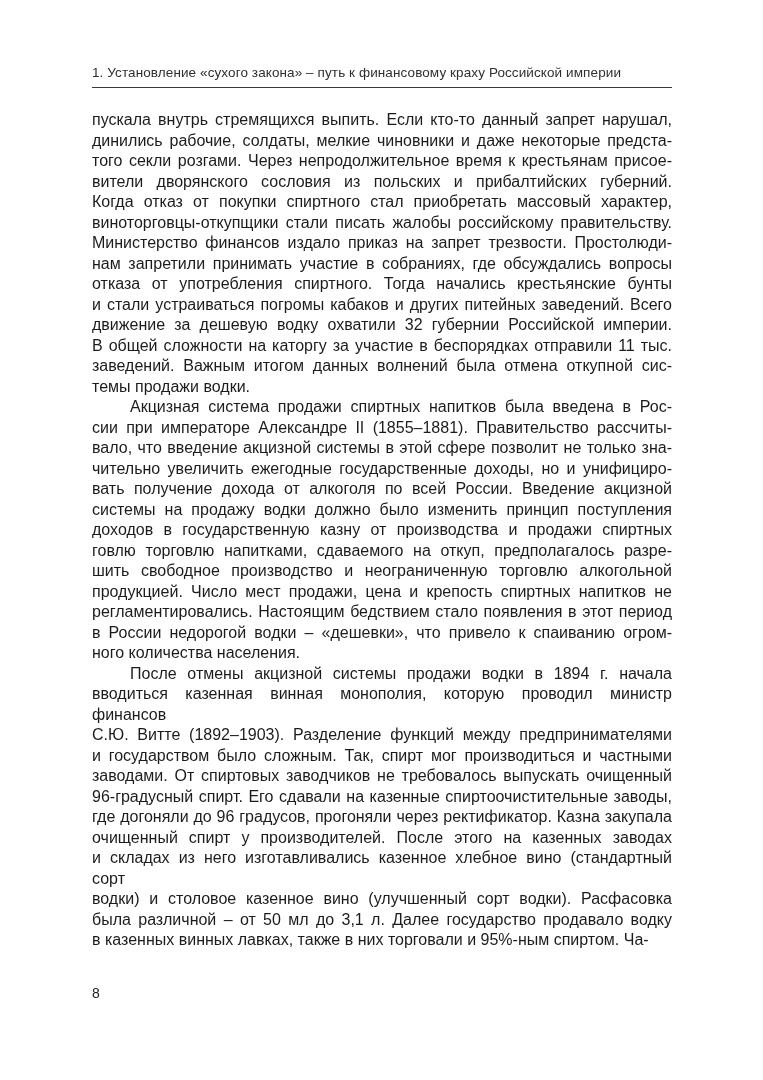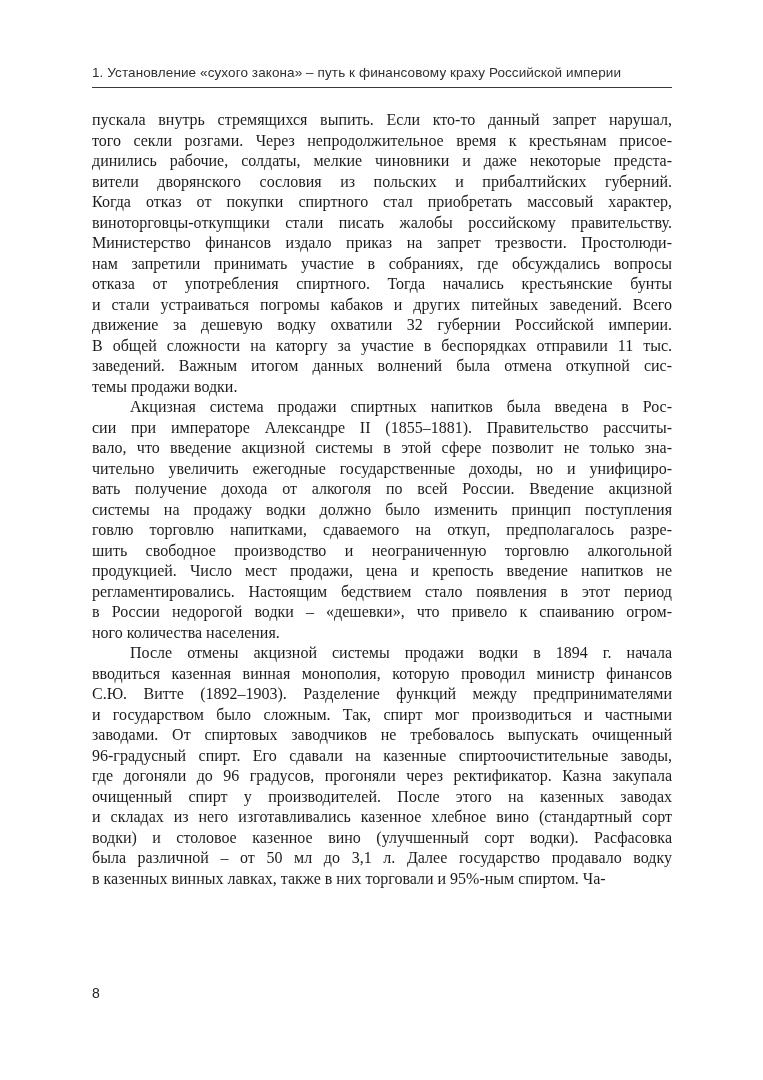--- a/index.html
+++ b/index.html
@@ -28,21 +28,21 @@
     top: 87px;
     width: 580px;
     height: 0;
     border-top: 1.7px solid #3a3a3a;
   }
   .body-text {
     position: absolute;
     left: 92px;
     top: 110px;
     width: 580px;
-    font-family: Liberation Serif, serif;
+    font-family: Liberation Sans, sans-serif;
     font-size: 16px;
     line-height: 20.5px;
     color: #1c1c1c;
     hyphens: none;
   }
   .bline {
     text-align: justify;
     text-align-last: justify;
   }
   .bline.indent { padding-left: 38px; }
@@ -57,42 +57,43 @@
   }
 </style>
 </head>
 <body>
 
 <div class="page">
   <div class="running-head">1. Установление «сухого закона» – путь к финансовому краху Российской империи</div>
   <div class="rule"></div>
   <div class="body-text">
       <div class="bline">пускала внутрь стремящихся выпить. Если кто-то данный запрет нарушал,</div>
+      <div class="bline">динились рабочие, солдаты, мелкие чиновники и даже некоторые предста-</div>
       <div class="bline">того секли розгами. Через непродолжительное время к крестьянам присое-</div>
-      <div class="bline">динились рабочие, солдаты, мелкие чиновники и даже некоторые предста-</div>
       <div class="bline">вители дворянского сословия из польских и прибалтийских губерний.</div>
       <div class="bline">Когда отказ от покупки спиртного стал приобретать массовый характер,</div>
       <div class="bline">виноторговцы-откупщики стали писать жалобы российскому правительству.</div>
       <div class="bline">Министерство финансов издало приказ на запрет трезвости. Простолюди-</div>
       <div class="bline">нам запретили принимать участие в собраниях, где обсуждались вопросы</div>
       <div class="bline">отказа от употребления спиртного. Тогда начались крестьянские бунты</div>
       <div class="bline">и стали устраиваться погромы кабаков и других питейных заведений. Всего</div>
       <div class="bline">движение за дешевую водку охватили 32 губернии Российской империи.</div>
       <div class="bline">В общей сложности на каторгу за участие в беспорядках отправили 11 тыс.</div>
       <div class="bline">заведений. Важным итогом данных волнений была отмена откупной сис-</div>
       <div class="bline last">темы продажи водки.</div>
       <div class="bline indent">Акцизная система продажи спиртных напитков была введена в Рос-</div>
       <div class="bline">сии при императоре Александре II (1855–1881). Правительство рассчиты-</div>
       <div class="bline">вало, что введение акцизной системы в этой сфере позволит не только зна-</div>
       <div class="bline">чительно увеличить ежегодные государственные доходы, но и унифициро-</div>
       <div class="bline">вать получение дохода от алкоголя по всей России. Введение акцизной</div>
       <div class="bline">системы на продажу водки должно было изменить принцип поступления</div>
+      <div class="bline">доходов в государственную казну от производства и продажи спиртных</div>
       <div class="bline">говлю торговлю напитками, сдаваемого на откуп, предполагалось разре-</div>
       <div class="bline">шить свободное производство и неограниченную торговлю алкогольной</div>
-      <div class="bline">продукцией. Число мест продажи, цена и крепость введение напитков не</div>
+      <div class="bline">продукцией. Число мест продажи, цена и крепость спиртных напитков не</div>
       <div class="bline">регламентировались. Настоящим бедствием стало появления в этот период</div>
       <div class="bline">в России недорогой водки – «дешевки», что привело к спаиванию огром-</div>
       <div class="bline last">ного количества населения.</div>
       <div class="bline indent">После отмены акцизной системы продажи водки в 1894 г. начала</div>
       <div class="bline">вводиться казенная винная монополия, которую проводил министр финансов</div>
       <div class="bline">С.Ю. Витте (1892–1903). Разделение функций между предпринимателями</div>
       <div class="bline">и государством было сложным. Так, спирт мог производиться и частными</div>
       <div class="bline">заводами. От спиртовых заводчиков не требовалось выпускать очищенный</div>
       <div class="bline">96-градусный спирт. Его сдавали на казенные спиртоочистительные заводы,</div>
       <div class="bline">где догоняли до 96 градусов, прогоняли через ректификатор. Казна закупала</div>

